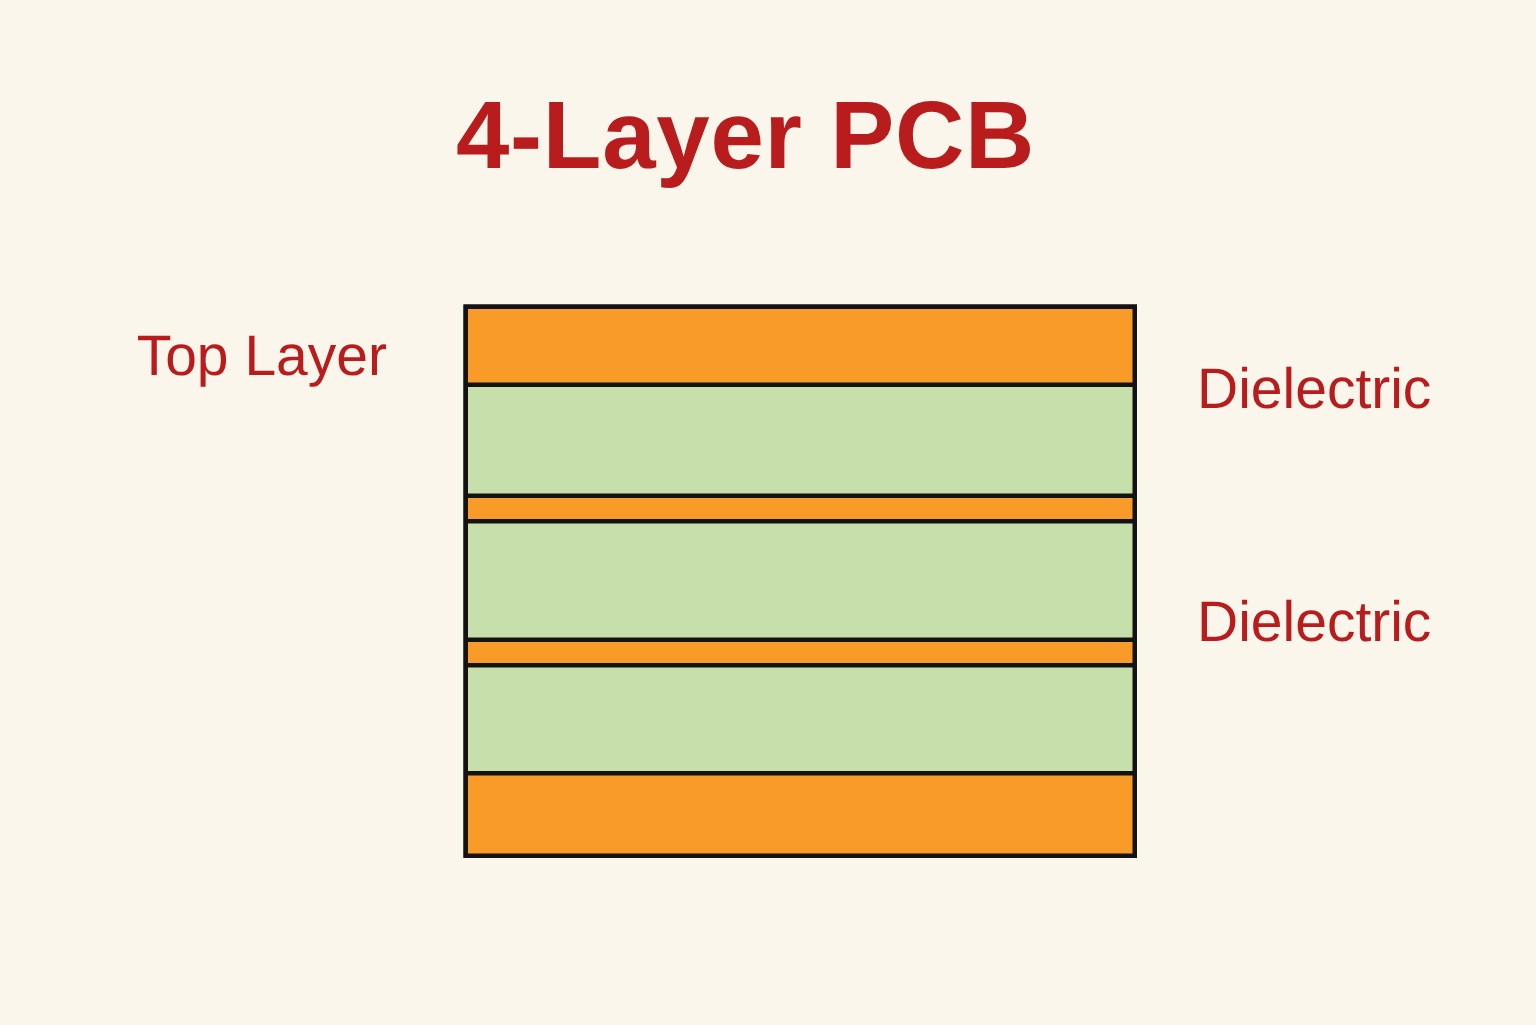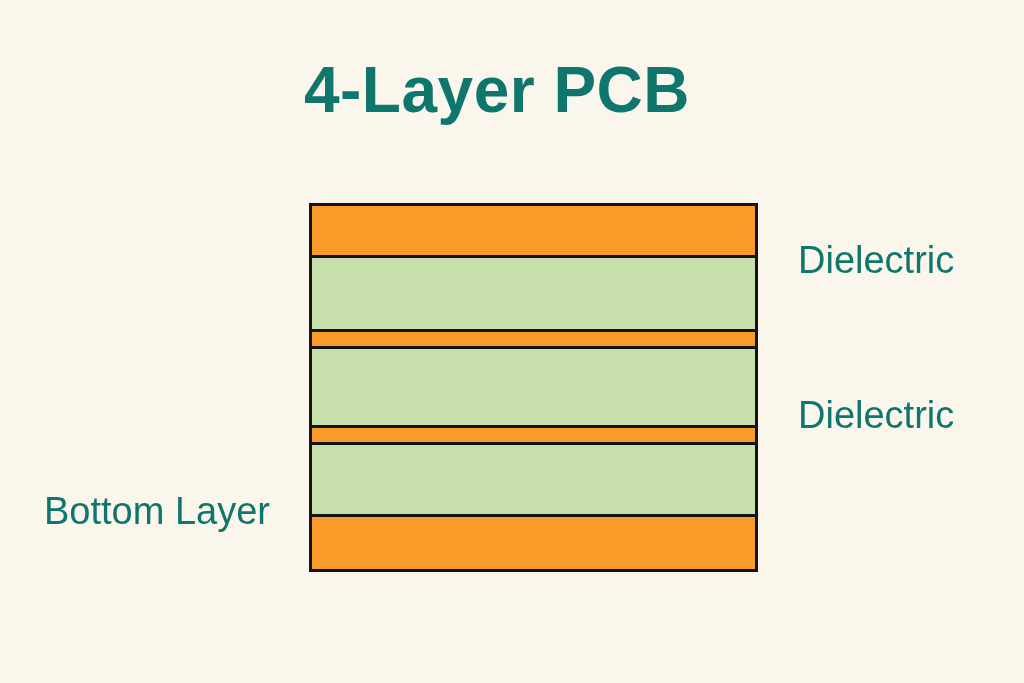--- a/index.html
+++ b/index.html
@@ -60,35 +60,35 @@
   }
   .lbl-top-layer    { top: 216px; width: 258px; }
   .lbl-inner-copper { top: 315px; width: 272px; }
   .lbl-bottom-layer { top: 489px; width: 270px; }
   .lbl-dielectric-1 { top: 238px; }
   .lbl-dielectric-2 { top: 393px; }
 </style>
 </head>
 <body>
 
-<div class="canvas" style="background: rgb(250, 246, 235); color: #0f766e;">
+<div class="canvas" style="background: rgb(250, 246, 235); color: #b91c1c;">
 
   <h1 class="title">4-Layer PCB</h1>
 
   <div class="stack" style="border-color: rgb(19, 19, 19); background: rgb(19, 19, 19);">
       <div class="layer" style="height: 49px; background: rgb(248, 155, 41);"></div>
       <div class="layer" style="height: 71px; background: rgb(199, 224, 171);"></div>
       <div class="layer" style="height: 14px; background: rgb(248, 155, 41);"></div>
       <div class="layer" style="height: 76px; background: rgb(199, 224, 171);"></div>
       <div class="layer" style="height: 14px; background: rgb(248, 155, 41);"></div>
       <div class="layer" style="height: 69px; background: rgb(199, 224, 171);"></div>
       <div class="layer" style="height: 52px; background: rgb(248, 155, 41);"></div>
     </div>
 
+  <div class="side-label left-label lbl-top-layer">Top Layer</div>
 
 
-  <div class="side-label left-label lbl-bottom-layer">Bottom Layer</div>
 
   <div class="side-label right-label lbl-dielectric-1">Dielectric</div>
 
   <div class="side-label right-label lbl-dielectric-2">Dielectric</div>
 
 </div>
 
 </body></html>

